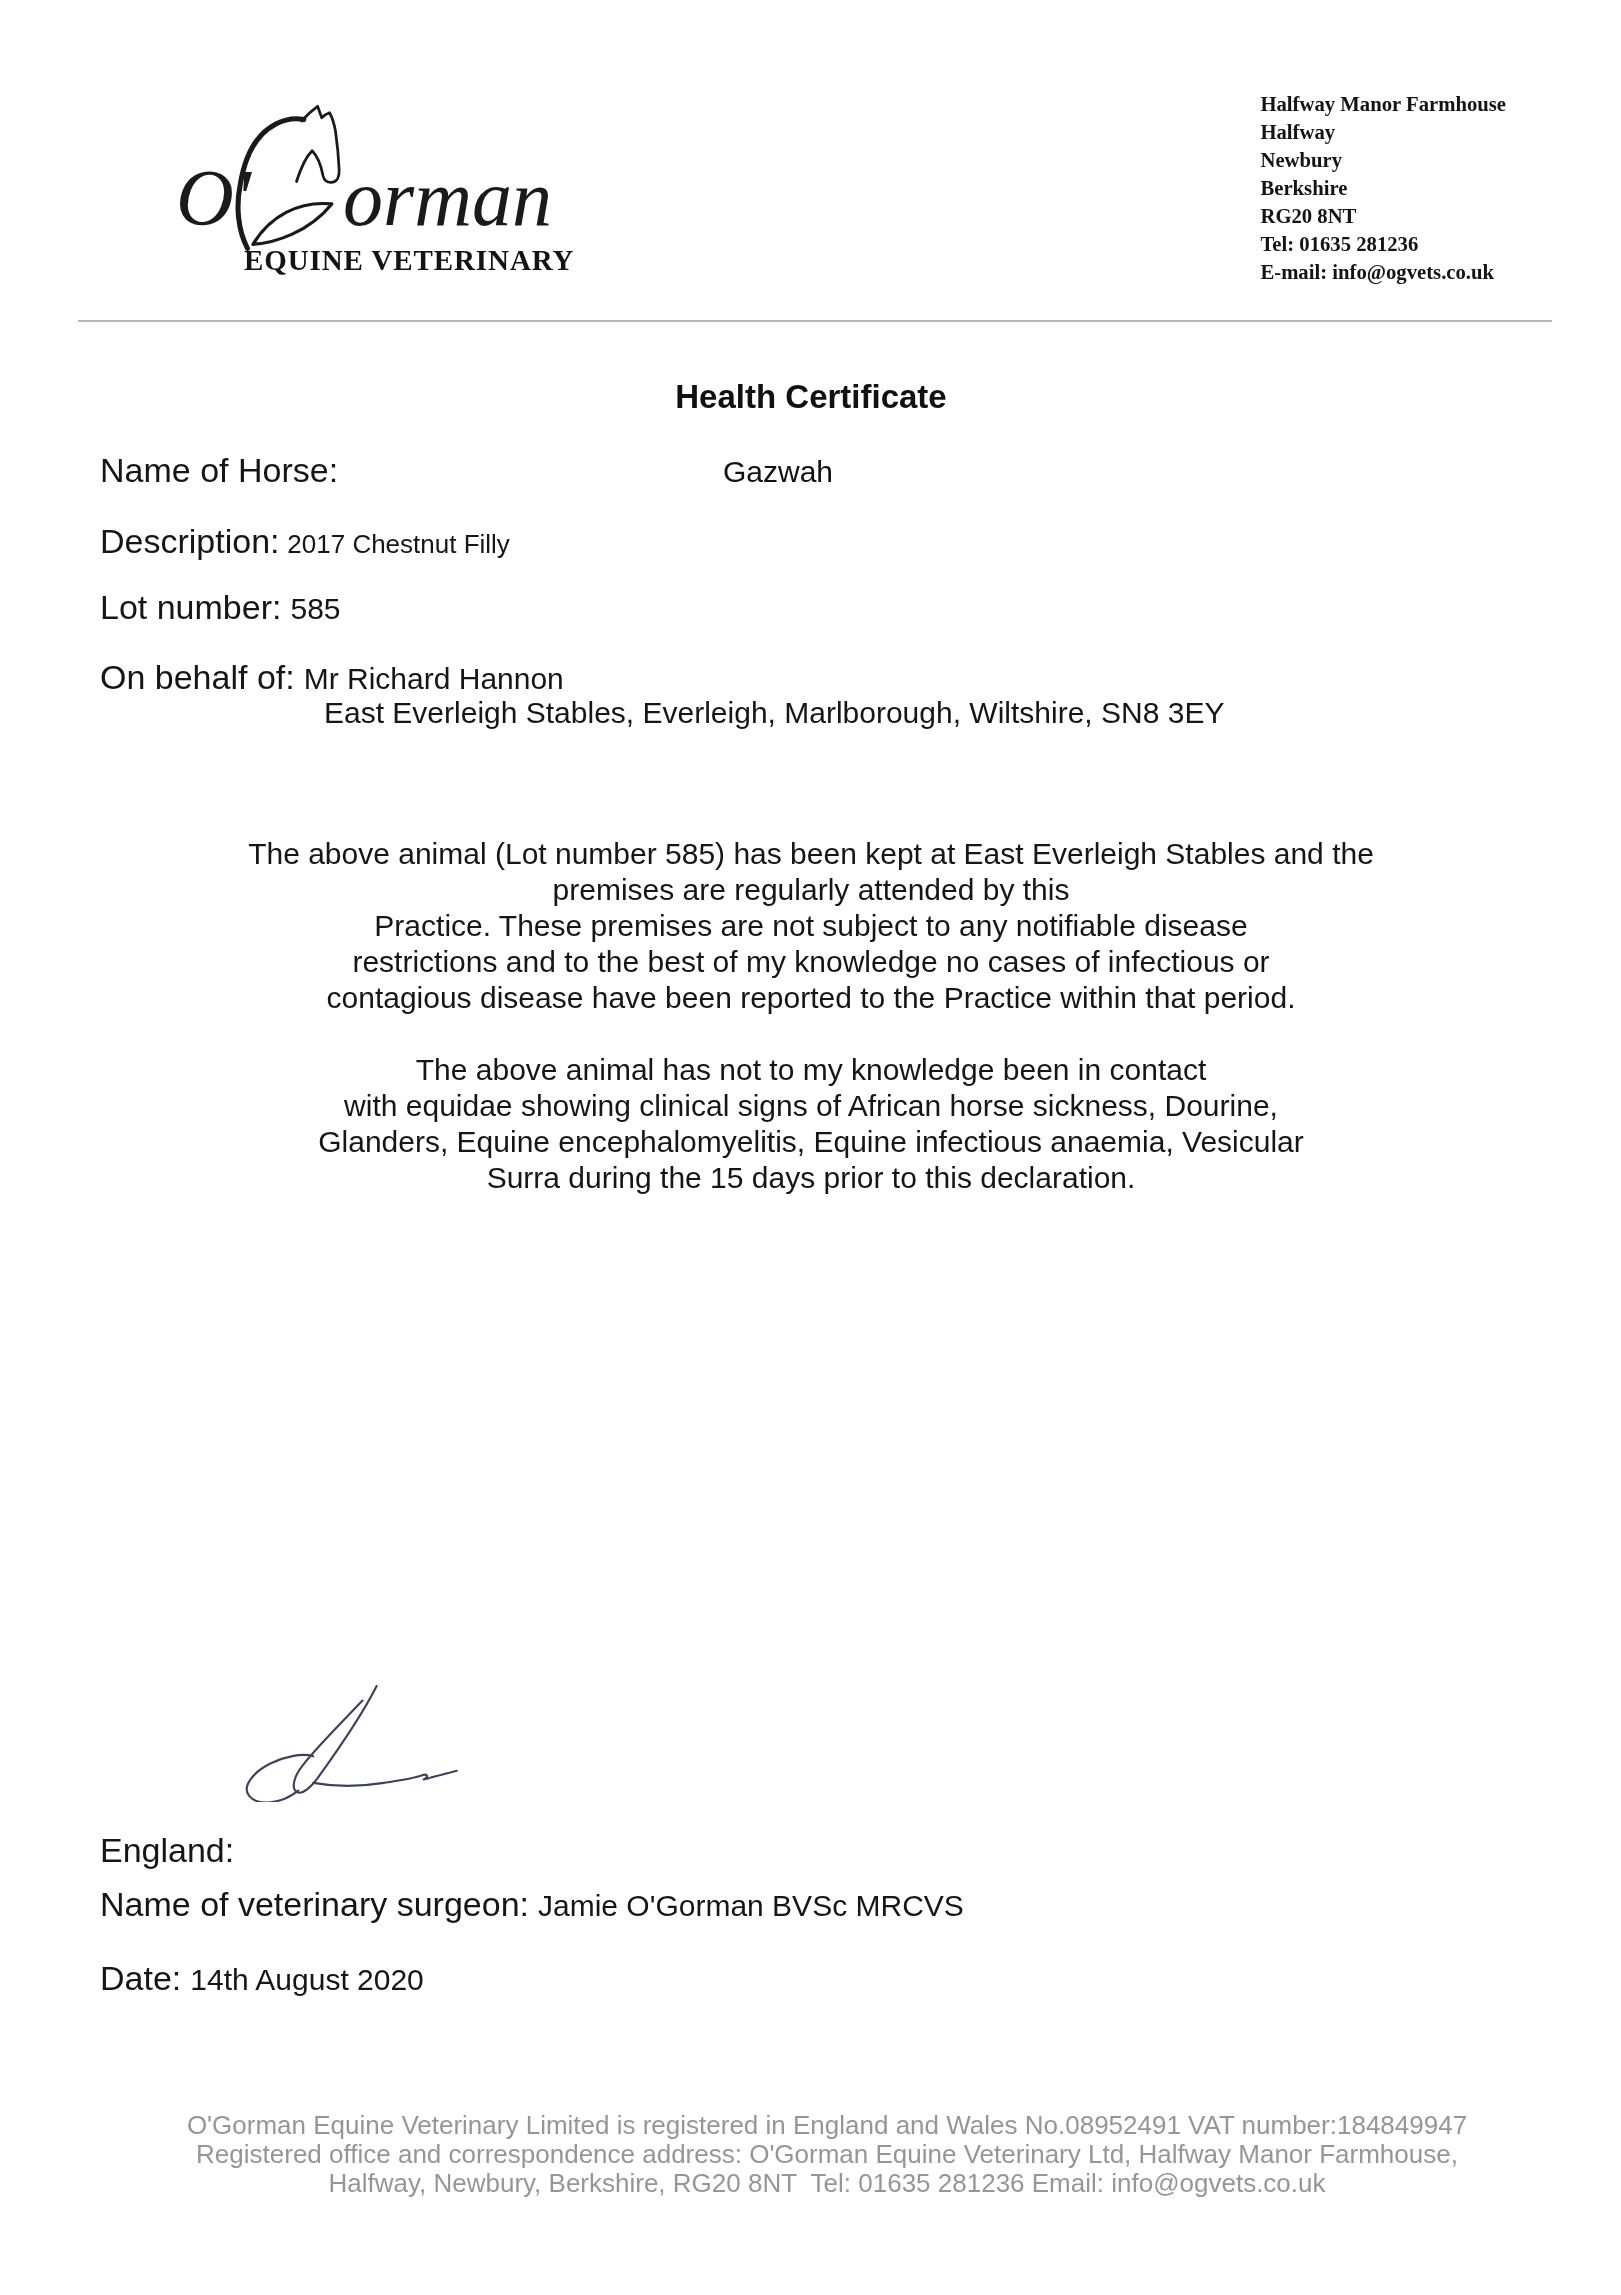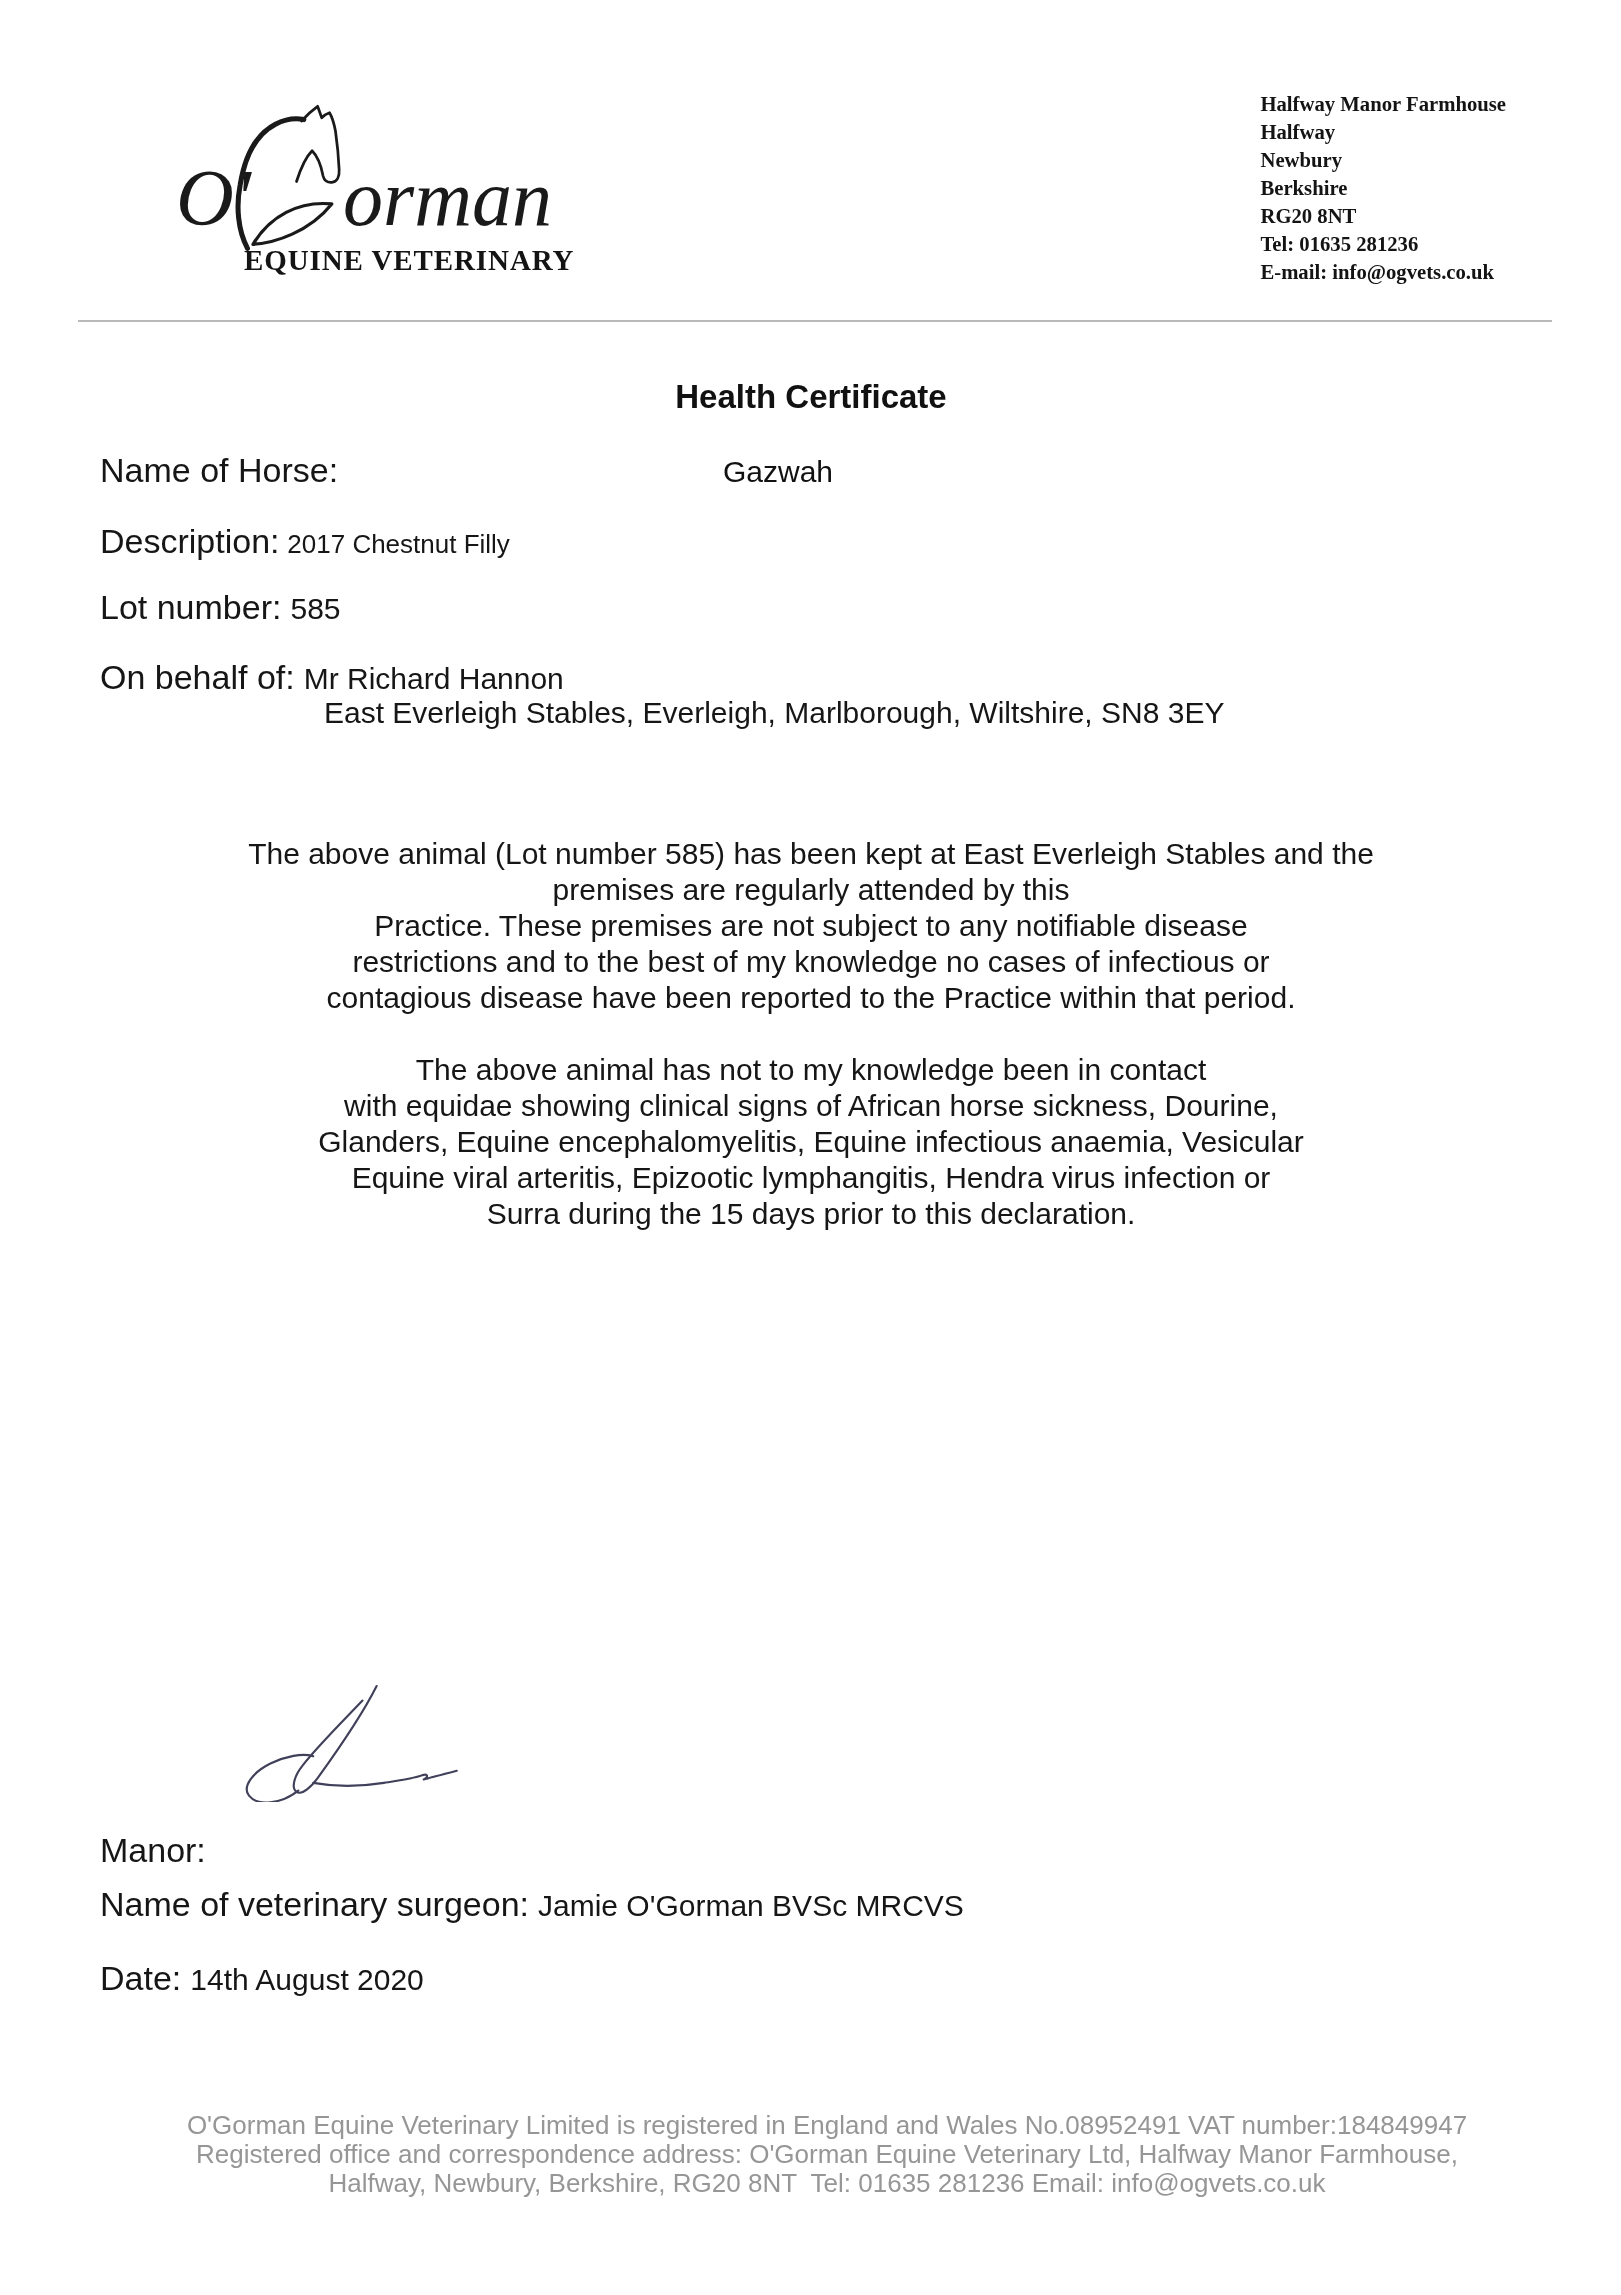--- a/index.html
+++ b/index.html
@@ -98,32 +98,31 @@
     <div>premises are regularly attended by this</div>
     <div>Practice. These premises are not subject to any notifiable disease</div>
     <div>restrictions and to the best of my knowledge no cases of infectious or</div>
     <div>contagious disease have been reported to the Practice within that period.</div>
   </div>
 
   <div class="para para-2">
     <div>The above animal has not to my knowledge been in contact</div>
     <div>with equidae showing clinical signs of African horse sickness, Dourine,</div>
     <div>Glanders, Equine encephalomyelitis, Equine infectious anaemia, Vesicular</div>
-    <div>Equine viral arteritis, Epizootic lymphangitis, Hendra virus infection or</div>
     <div>Surra during the 15 days prior to this declaration.</div>
   </div>
 
   <svg class="sig-svg" viewBox="0 0 600 280" fill="none" stroke="#40405a" stroke-width="5" stroke-linecap="round" stroke-linejoin="round">
     <path d="M 333 14 C 300 80, 245 160, 196 228 C 180 250, 160 268, 148 262 C 132 255, 140 225, 160 200 C 190 160, 260 90, 300 48"></path>
     <path d="M 150 258 C 110 290, 55 295, 35 270 C 18 248, 45 215, 85 195 C 120 178, 160 170, 185 178"></path>
     <path d="M 185 240 C 240 250, 300 248, 350 240 C 390 234, 420 230, 440 222 C 452 218, 455 226, 443 232 C 460 228, 490 220, 520 212"></path>
   </svg>
 
   <div class="row" style="top:1835px;">
-    <span class="lbl">Manor:</span>
+    <span class="lbl">England:</span>
   </div>
 
   <div class="row" style="top:1889px;">
     <span class="lbl">Name of veterinary surgeon:</span><span class="val">Jamie O'Gorman BVSc MRCVS</span>
   </div>
 
   <div class="row" style="top:1963px;">
     <span class="lbl">Date:</span><span class="val">14th August 2020</span>
   </div>
 

